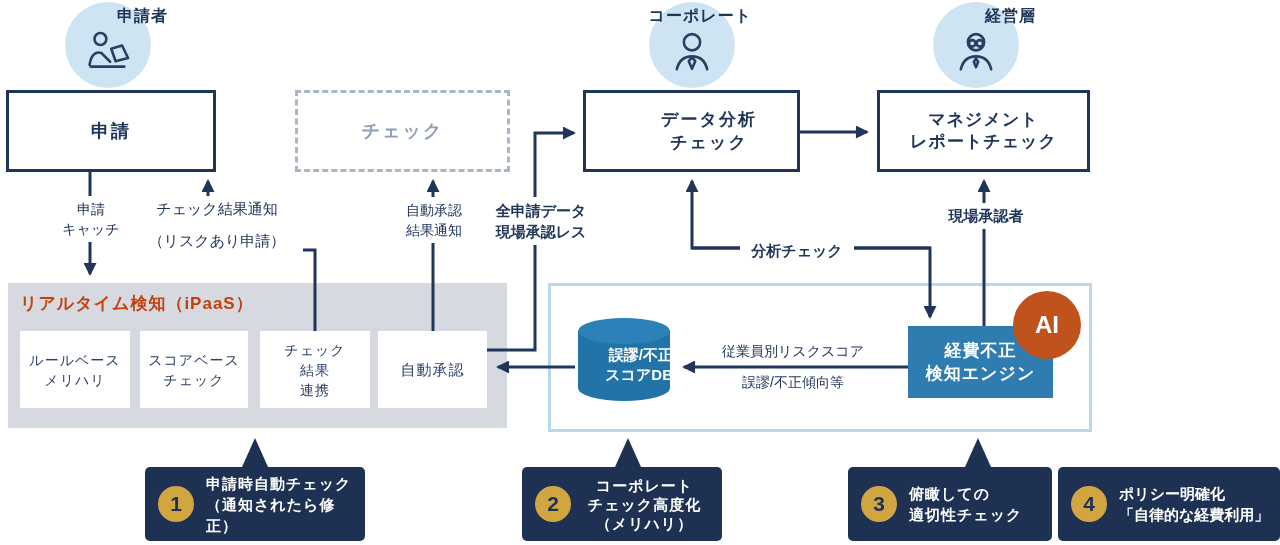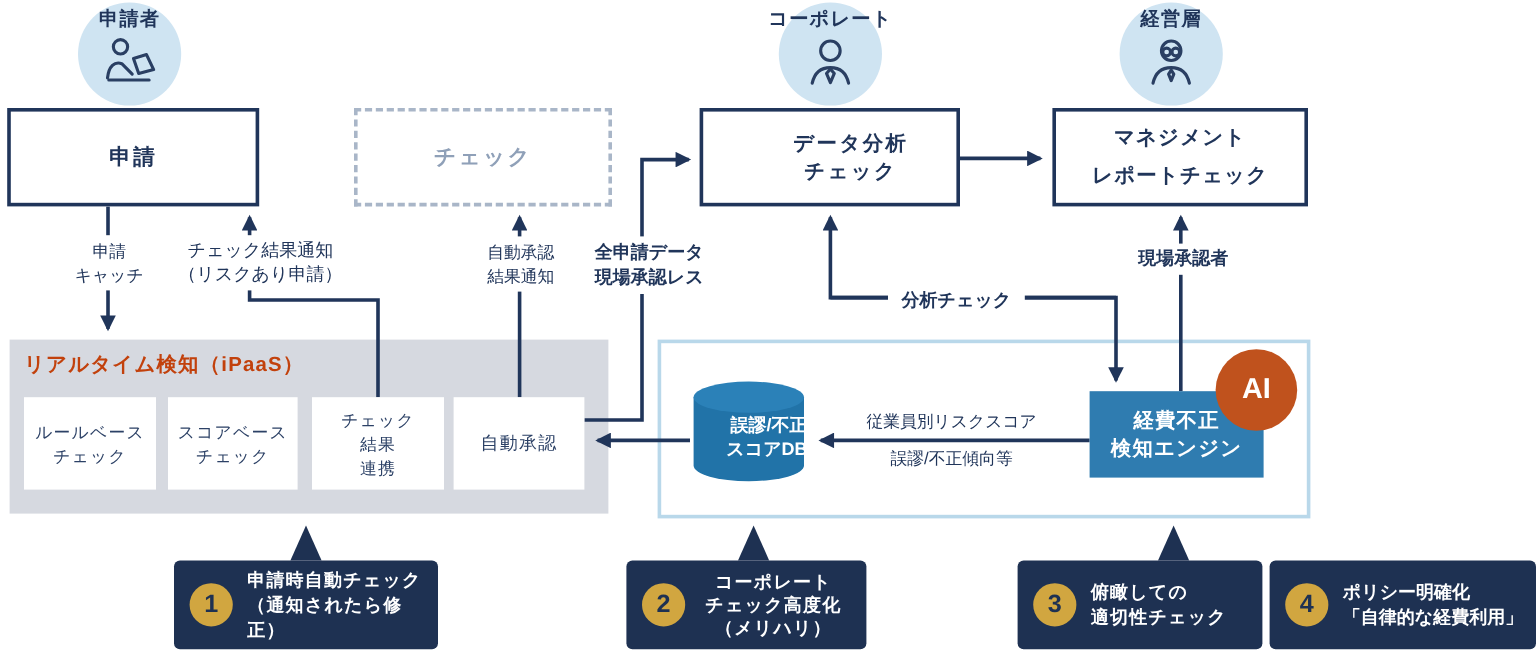--- a/index.html
+++ b/index.html
@@ -3,21 +3,21 @@
 <meta charset="utf-8">
 <style>
   html,body{margin:0;padding:0;background:#ffffff;}
   #canvas{
     position:relative;width:1280px;height:545px;background:#ffffff;
     font-family:"Liberation Sans","DejaVu Sans",sans-serif;
     color:#20355a;overflow:hidden;
   }
   .pre{white-space:pre-line;}
   
-  .actor{position:absolute;width:120px;height:68px;text-align:center;}
+  .actor{position:absolute;width:120px;height:68px;text-align:right;}
   .actor .circle{position:absolute;left:17px;top:2px;width:86px;height:86px;border-radius:50%;background:#cfe4f2;}
   .actor.disabled .circle{background:#e1e6ec;}
   .actor .alabel{position:absolute;left:0;top:6px;width:120px;font-size:16px;font-weight:bold;color:#20355a;letter-spacing:1px;z-index:5;}
   .actor.disabled .alabel{color:#8fa0b8;}
   .actor svg{position:absolute;left:34px;top:26px;z-index:4;}
   
   .pbox{position:absolute;top:90px;height:82px;background:#fff;border:3px solid #20355a;
     display:flex;align-items:center;justify-content:center;text-align:center;
     font-size:18px;font-weight:bold;letter-spacing:2px;line-height:24px;z-index:3;box-sizing:border-box;}
   .pbox.disabled{border:3px dashed #a9b6c8;color:#8fa0b8;}
@@ -134,40 +134,40 @@
   <div class="pbox" style="left:6px;width:210px;">
     <span class="pre">申請</span>
   </div>
   <div class="pbox disabled" style="left:295px;width:215px;">
     <span class="pre">チェック</span>
   </div>
   <div class="pbox" style="left:583px;width:217px;font-size:17px;line-height:23px;padding-left:35px;">
     <span class="pre">データ分析
 チェック</span>
   </div>
-  <div class="pbox" style="left:877px;width:213px;font-size:17px;line-height:32px;letter-spacing:1px;">
+  <div class="pbox" style="left:877px;width:213px;font-size:17px;line-height:22px;letter-spacing:1px;">
     <span class="pre">マネジメント
 レポートチェック</span>
   </div>
 
   <div class="chip pre" style="left:50px;top:196px;width:72px;">申請
 キャッチ</div>
   <div class="chip" style="left:131px;top:196px;width:162px;">
     <div style="font-weight:normal;font-size:15px;">チェック結果通知</div>
-    <div style="font-size:15px;">（リスクあり申請）</div>
+    <div style="font-size:15px;margin-top:12px;">（リスクあり申請）</div>
   </div>
   <div class="chip pre" style="left:385px;top:197px;width:88px;">自動承認
 結果通知</div>
   <div class="chip bold pre" style="left:481px;top:197px;width:110px;line-height:21px;">全申請データ
 現場承認レス</div>
   <div class="chip bold" style="left:740px;top:238px;width:104px;">分析チェック</div>
   <div class="chip bold" style="left:929px;top:203px;width:104px;">現場承認者</div>
 
   <div class="inner-box pre" style="left:20px;width:110px;">ルールベース
-チェック</div>
+メリハリ</div>
   <div class="inner-box pre" style="left:140px;width:108px;">スコアベース
 チェック</div>
   <div class="inner-box pre" style="left:260px;width:110px;">チェック
 結果
 連携</div>
   <div class="inner-box pre" style="left:378px;width:109px;font-size:15px;">自動承認</div>
 
   <div class="db">
     <svg width="98" height="86" viewBox="0 0 98 86">
       <path d="M3 14 L3 71 A46 13 0 0 0 95 71 L95 14" fill="#2173a8"></path>

